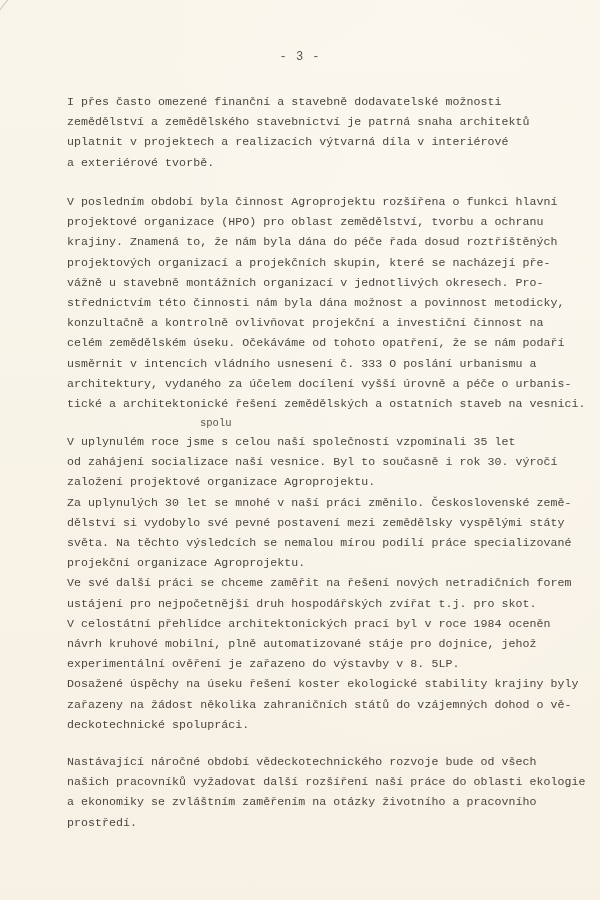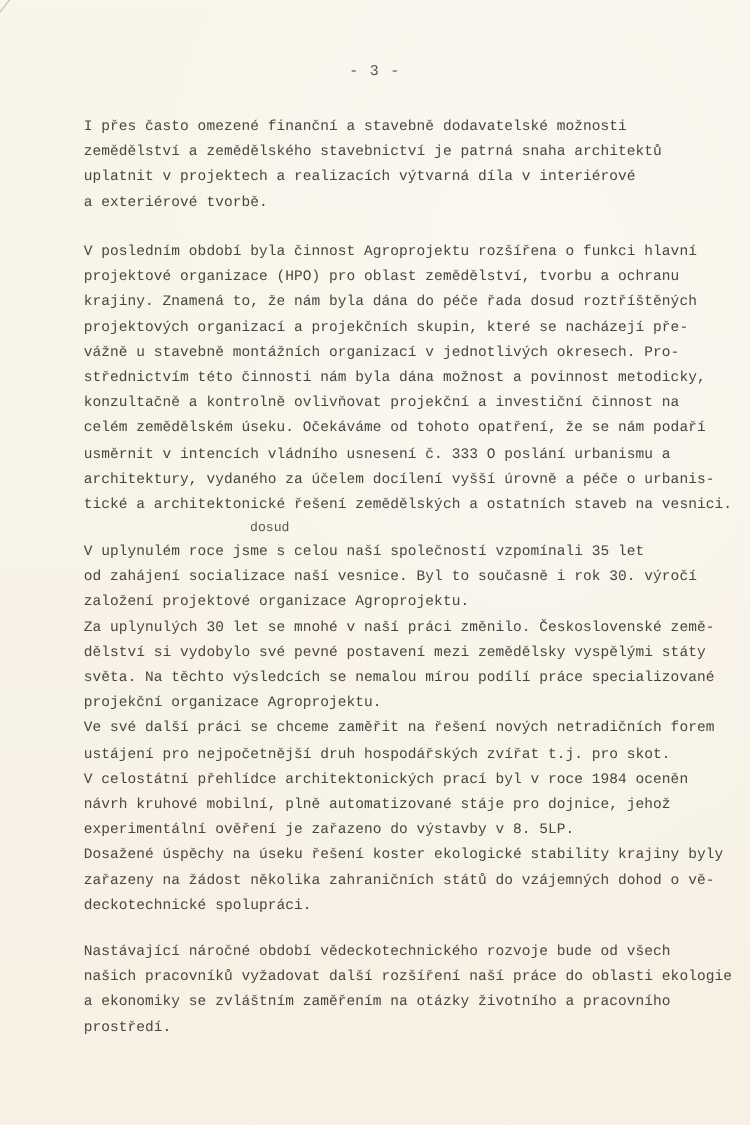--- a/index.html
+++ b/index.html
@@ -82,21 +82,21 @@
     <div class="line">projektových organizací a projekčních skupin, které se nacházejí pře-</div>
     <div class="line">vážně u stavebně montážních organizací v jednotlivých okresech. Pro-</div>
     <div class="line">střednictvím této činnosti nám byla dána možnost a povinnost metodicky,</div>
     <div class="line">konzultačně a kontrolně ovlivňovat projekční a investiční činnost na</div>
     <div class="line">celém zemědělském úseku. Očekáváme od tohoto opatření, že se nám podaří</div>
     <div class="line">usměrnit v intencích vládního usnesení č. 333 O poslání urbanismu a</div>
     <div class="line">architektury, vydaného za účelem docílení vyšší úrovně a péče o urbanis-</div>
     <div class="line">tické a architektonické řešení zemědělských a ostatních staveb na vesnici.</div>
   </div>
 
-  <div class="insert" style="left:200px; top:417px;">dosud</div>
+  <div class="insert" style="left:200px; top:417px;">spolu</div>
 
   <div class="para" style="top:432px;">
     <div class="line">V uplynulém roce jsme s celou naší společností vzpomínali 35 let</div>
     <div class="line">od zahájení socializace naší vesnice. Byl to současně i rok 30. výročí</div>
     <div class="line">založení projektové organizace Agroprojektu.</div>
     <div class="line">Za uplynulých 30 let se mnohé v naší práci změnilo. Československé země-</div>
     <div class="line">dělství si vydobylo své pevné postavení mezi zemědělsky vyspělými státy</div>
     <div class="line">světa. Na těchto výsledcích se nemalou mírou podílí práce specializované</div>
     <div class="line">projekční organizace Agroprojektu.</div>
     <div class="line">Ve své další práci se chceme zaměřit na řešení nových netradičních forem</div>

